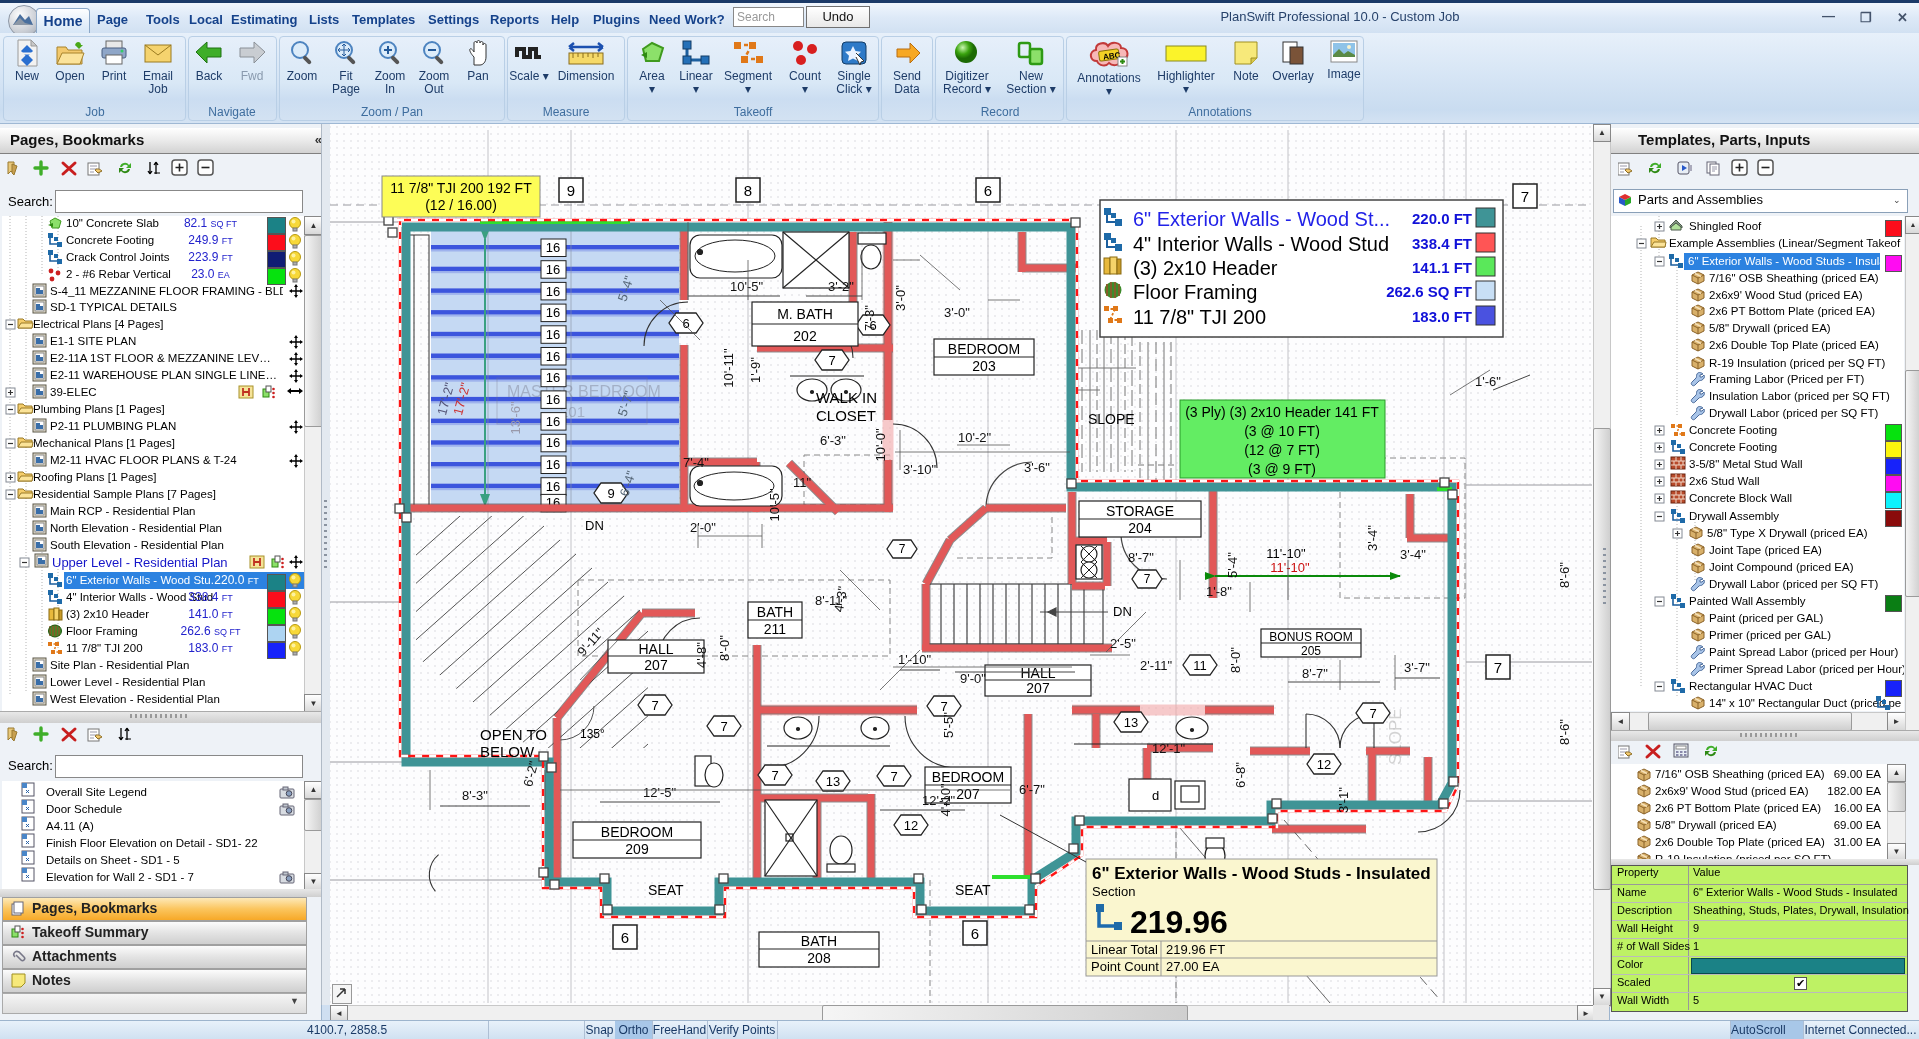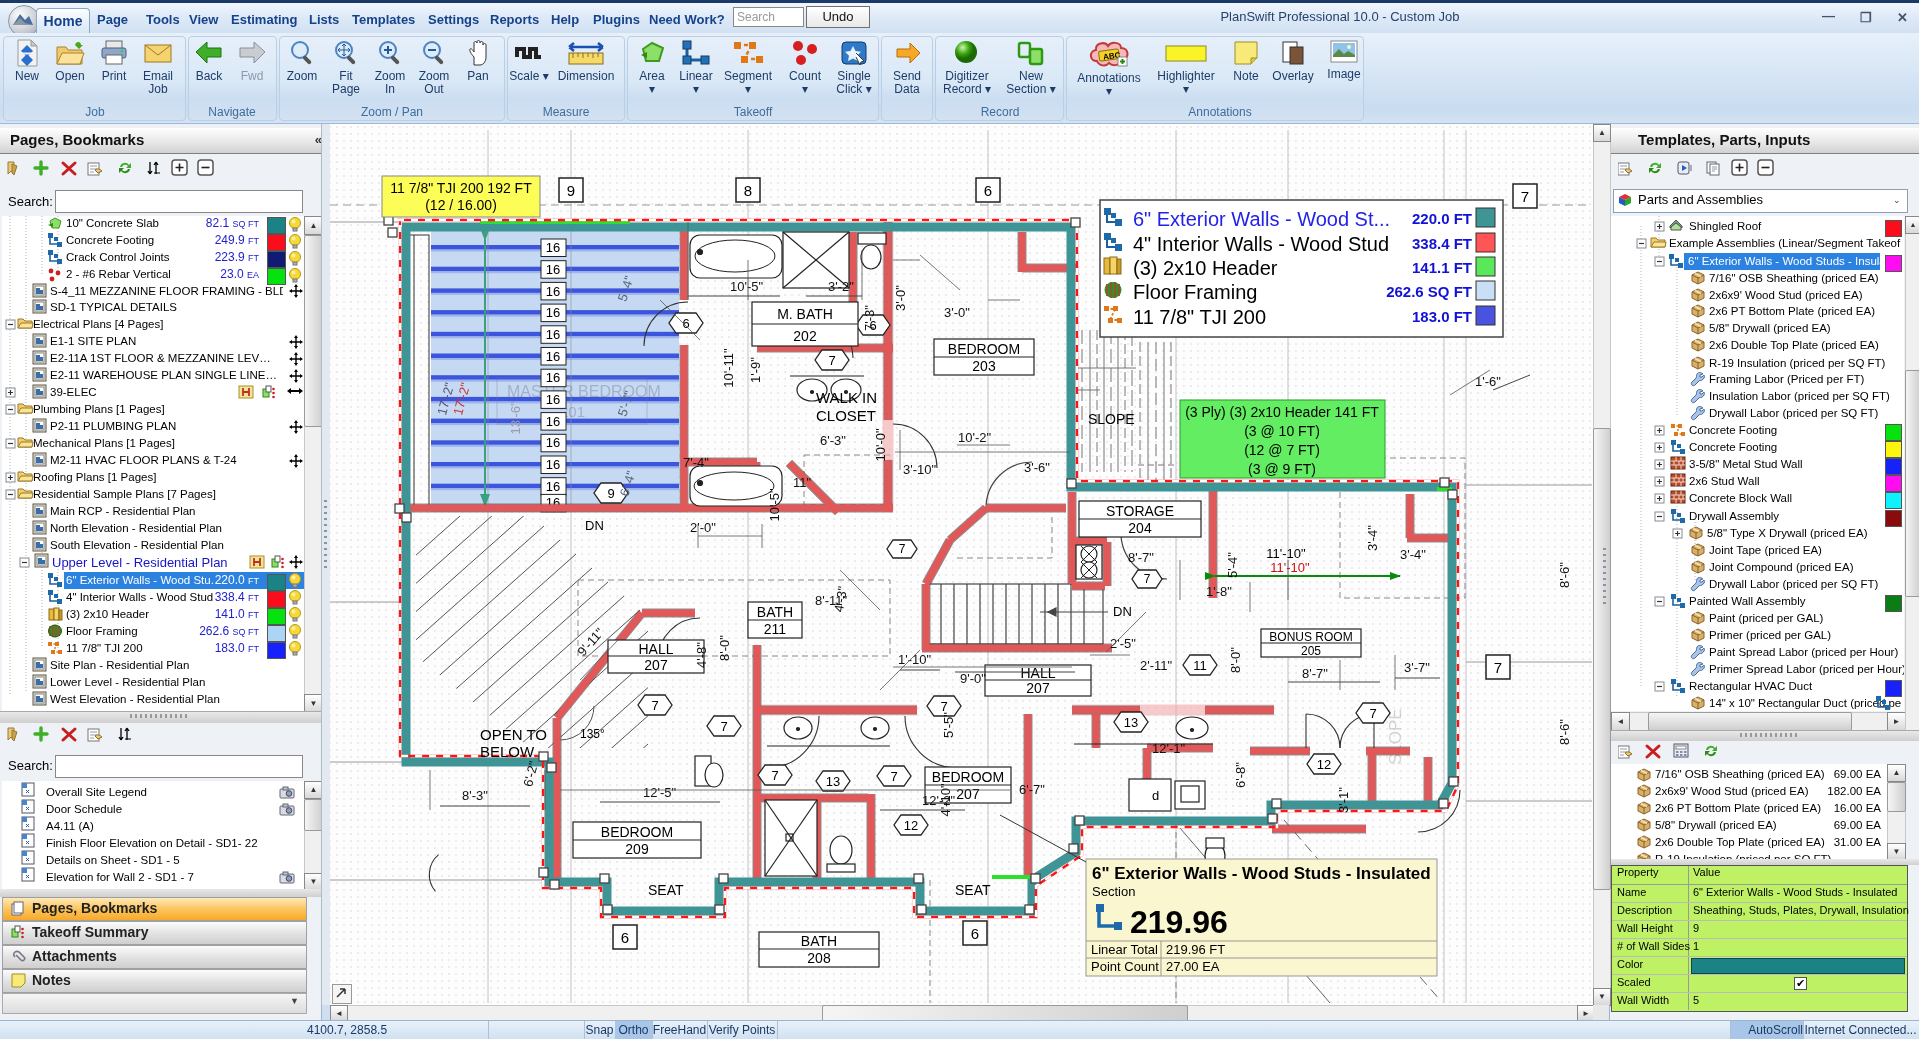--- a/index.html
+++ b/index.html
@@ -19,21 +19,21 @@
 .gbox{top:36px;height:83px;border:1px solid #b9cfe6;border-radius:4px;background:linear-gradient(#e6effa,#d9e8f6 55%,#cbdDF1 75%,#d3e2f2);}
 .rbtn{top:39px;text-align:center;font-size:12px;color:#1e3c68;line-height:13px;}
 .rbtn .ric{display:block;margin:0 auto 3px auto;}
 .glabel{top:105px;font-size:12px;color:#3e6d9e;text-align:center;}
 
 .panel-hdr{height:25px;background:linear-gradient(#ffffff,#e8e8e8 55%,#d2d2d2);border-bottom:1px solid #808080;font-size:15px;font-weight:bold;color:#111;line-height:24px;}
 #leftpanel{left:0;top:124px;width:321px;height:896px;background:#eef2f7;border-right:1px solid #9db4cd;}
 #rightpanel{left:1609px;top:124px;width:310px;height:896px;background:#eef2f7;border-left:1px solid #9db4cd;}
 .tree{background:#fff;position:absolute;overflow:hidden;}
 .trow{position:absolute;height:17px;font-size:11.5px;color:#000;white-space:nowrap;line-height:17px;}
-.tval{position:absolute;color:#2222cc;text-align:right;font-size:12px;height:17px;line-height:17px;}
+.tval{position:absolute;color:#2222cc;text-align:center;font-size:12px;height:17px;line-height:17px;}
 .tunit{font-size:9px;}
 .sw{position:absolute;width:17px;height:15px;border:1px solid #555;}
 .selrow{position:absolute;background:#2c82e0;color:#fff;}
 .scroll{position:absolute;background:#f0f0f0;border:1px solid #c8c8c8;}
 .sthumb{position:absolute;background:linear-gradient(90deg,#f5f5f5,#cfcfcf);border:1px solid #9a9a9a;border-radius:2px;}
 .sbtn{position:absolute;background:linear-gradient(#ffffff,#d8d8d8);border:1px solid #888;text-align:center;color:#333;}
 .navbar{position:absolute;left:2px;width:303px;height:22px;background:linear-gradient(#fcfcfc,#e3e3e3 50%,#cfcfcf);border:1px solid #a0a0a0;font-size:14px;font-weight:bold;color:#222;line-height:21px;}
 
 #statusbar{left:0;top:1020px;width:1919px;height:19px;background:linear-gradient(#e8f1fa,#cfe0f1);border-top:1px solid #9db4cd;font-size:12px;color:#1a3a66;}
 .stseg{position:absolute;top:0;height:19px;border-right:1px solid #aebfd4;line-height:19px;}
@@ -45,21 +45,21 @@
 
 <div class="abs" id="titlebar"></div>
 <div class="abs" id="logo"></div>
 <svg class="abs" style="left:12px;top:11px" width="22" height="18">
     <path d="M1 14 L8 3 L13 9 L17 5 L21 14 Z" fill="#4a6f9e"></path>
     <path d="M1 14 L8 7 L13 12 L21 14 Z" fill="#8c97a6"></path>
   </svg>
 <div class="abs" id="home-tab">Home</div>
 <div class="abs menu-item" style="left:97px">Page</div>
 <div class="abs menu-item" style="left:146px">Tools</div>
-<div class="abs menu-item" style="left:189px">View</div>
+<div class="abs menu-item" style="left:189px">Local</div>
 <div class="abs menu-item" style="left:231px">Estimating</div>
 <div class="abs menu-item" style="left:309px">Lists</div>
 <div class="abs menu-item" style="left:352px">Templates</div>
 <div class="abs menu-item" style="left:428px">Settings</div>
 <div class="abs menu-item" style="left:490px">Reports</div>
 <div class="abs menu-item" style="left:551px">Help</div>
 <div class="abs menu-item" style="left:593px">Plugins</div>
 <div class="abs menu-item" style="left:649px">Need Work?</div>
 <div class="abs" id="searchbox">Search</div>
 <div class="abs" id="undobtn">Undo</div>
@@ -1410,15 +1410,15 @@
 
 <div class="abs" id="statusbar">
 <div class="stseg" style="left:0;width:488px">
       <span style="position:absolute;left:307px">4100.7, 2858.5</span>
     </div>
 <div class="stseg" style="left:488px;width:96px"></div>
 <div class="stseg" style="left:584px;width:31px;text-align:center">Snap</div>
 <div class="stseg" style="left:615px;width:37px;text-align:center;background:#a8c7e8">Ortho</div>
 <div class="stseg" style="left:652px;width:55px;text-align:center">FreeHand</div>
 <div class="stseg" style="left:707px;width:70px;text-align:center">Verify Points</div>
-<div class="stseg" style="left:1730px;width:72px;text-align:right;background:#a8c7e8;border-left:1px solid #aebfd4">AutoScroll</div>
+<div class="stseg" style="left:1730px;width:72px;text-align:left;background:#a8c7e8;border-left:1px solid #aebfd4">AutoScroll</div>
 <div class="stseg" style="left:1802px;width:117px;text-align:center">Internet Connected...</div>
 </div>
 
 </body></html>

